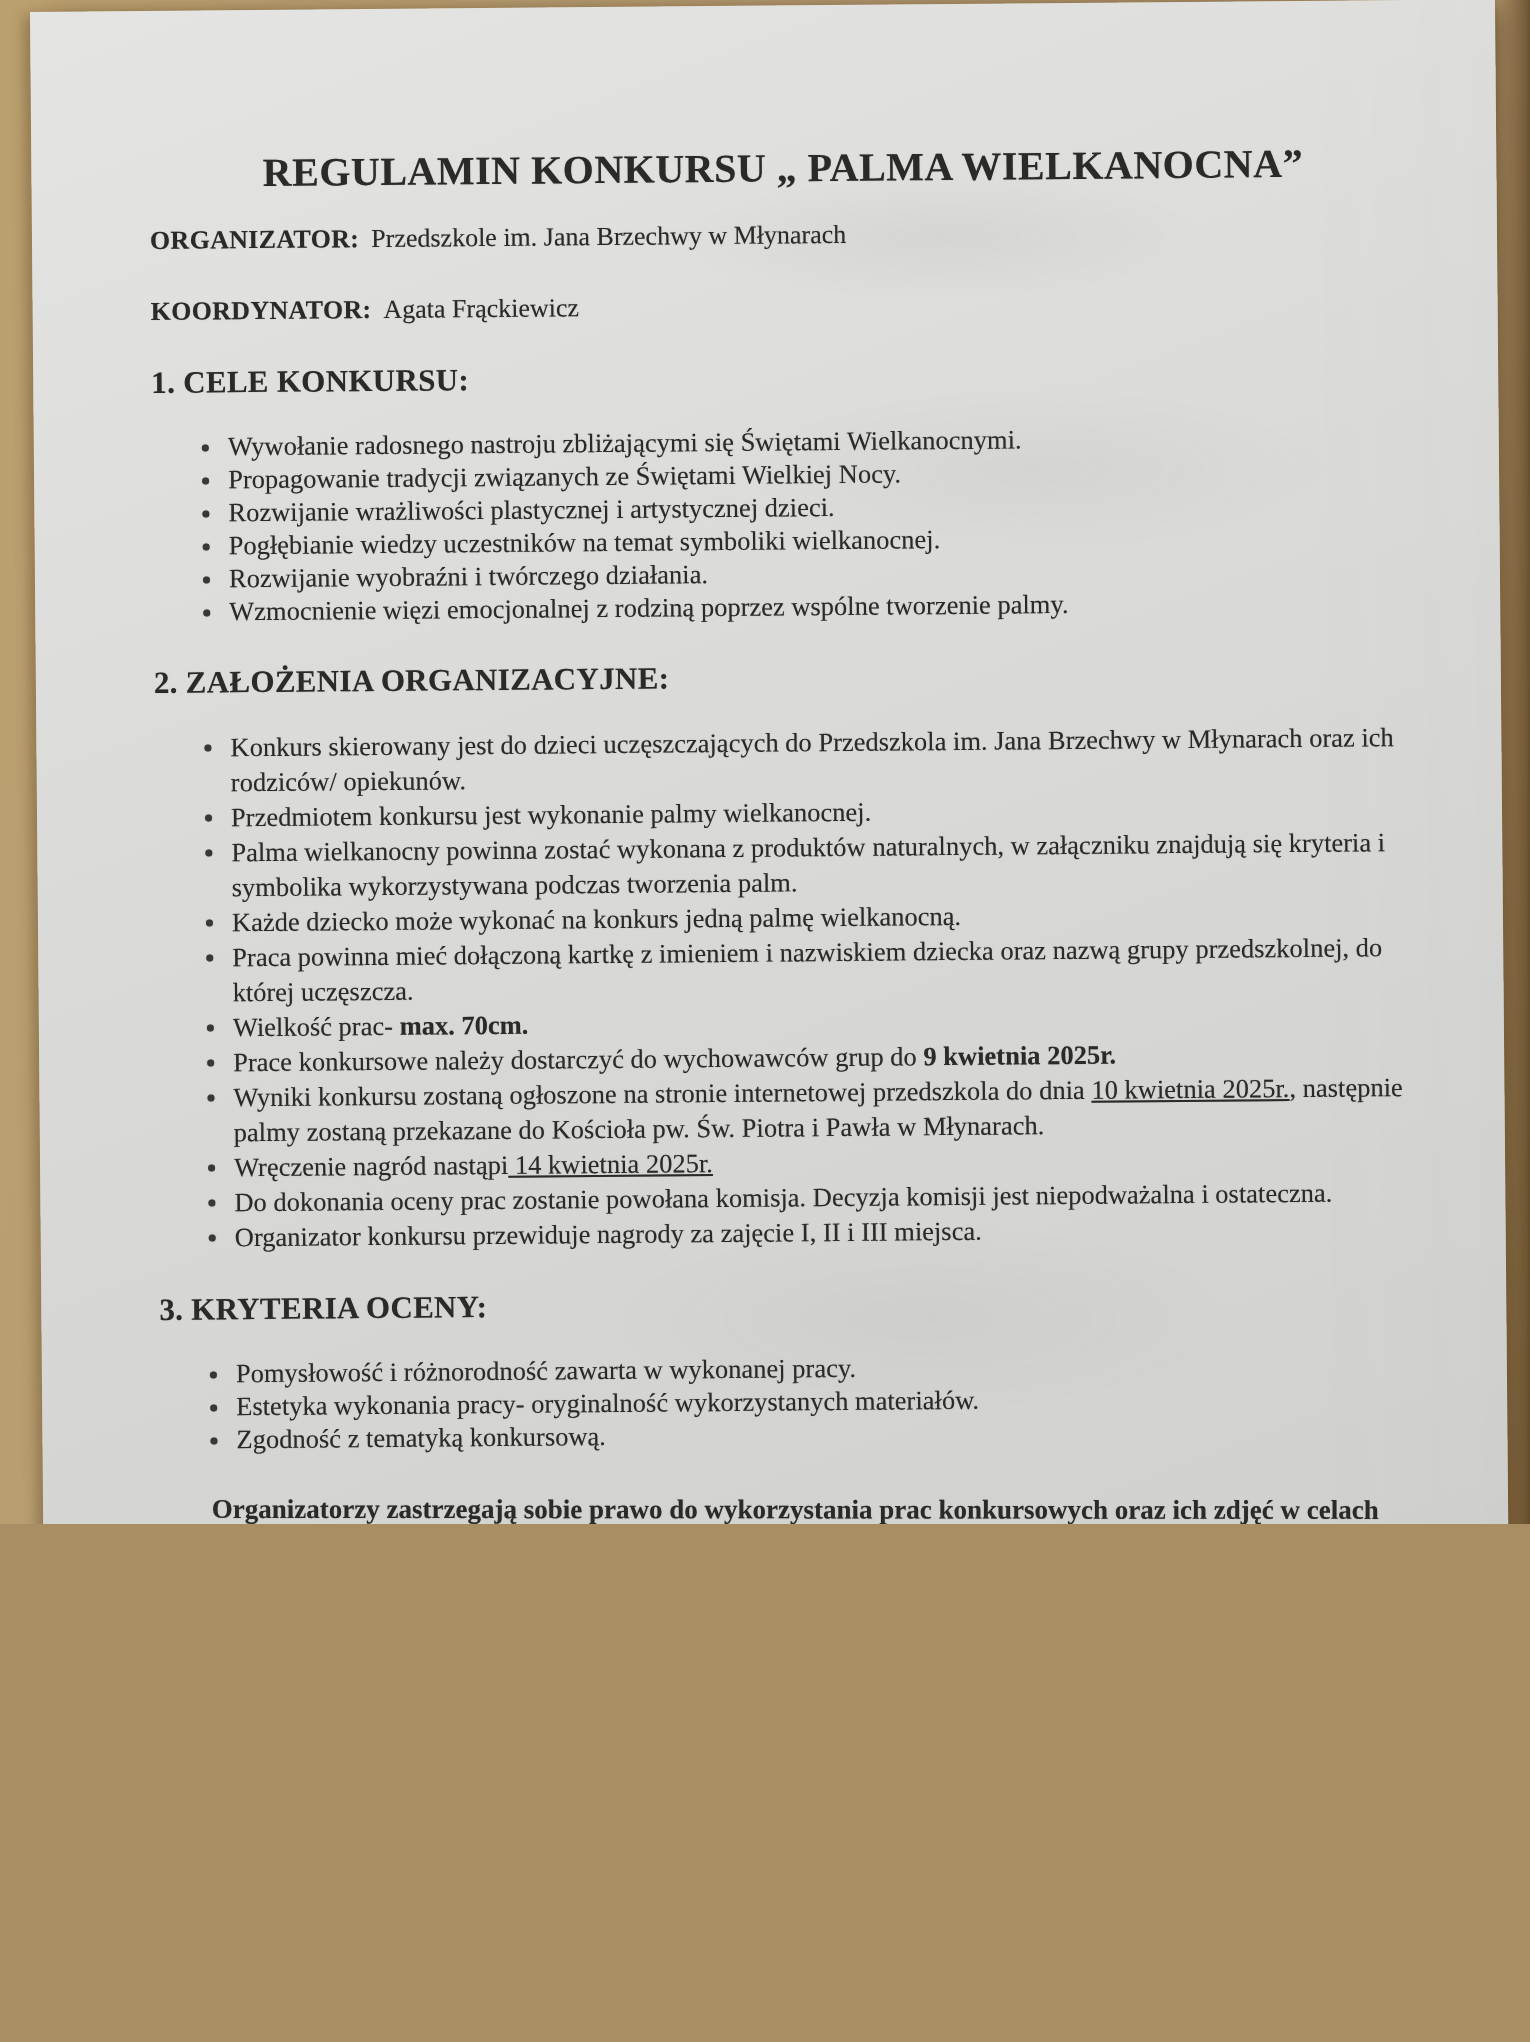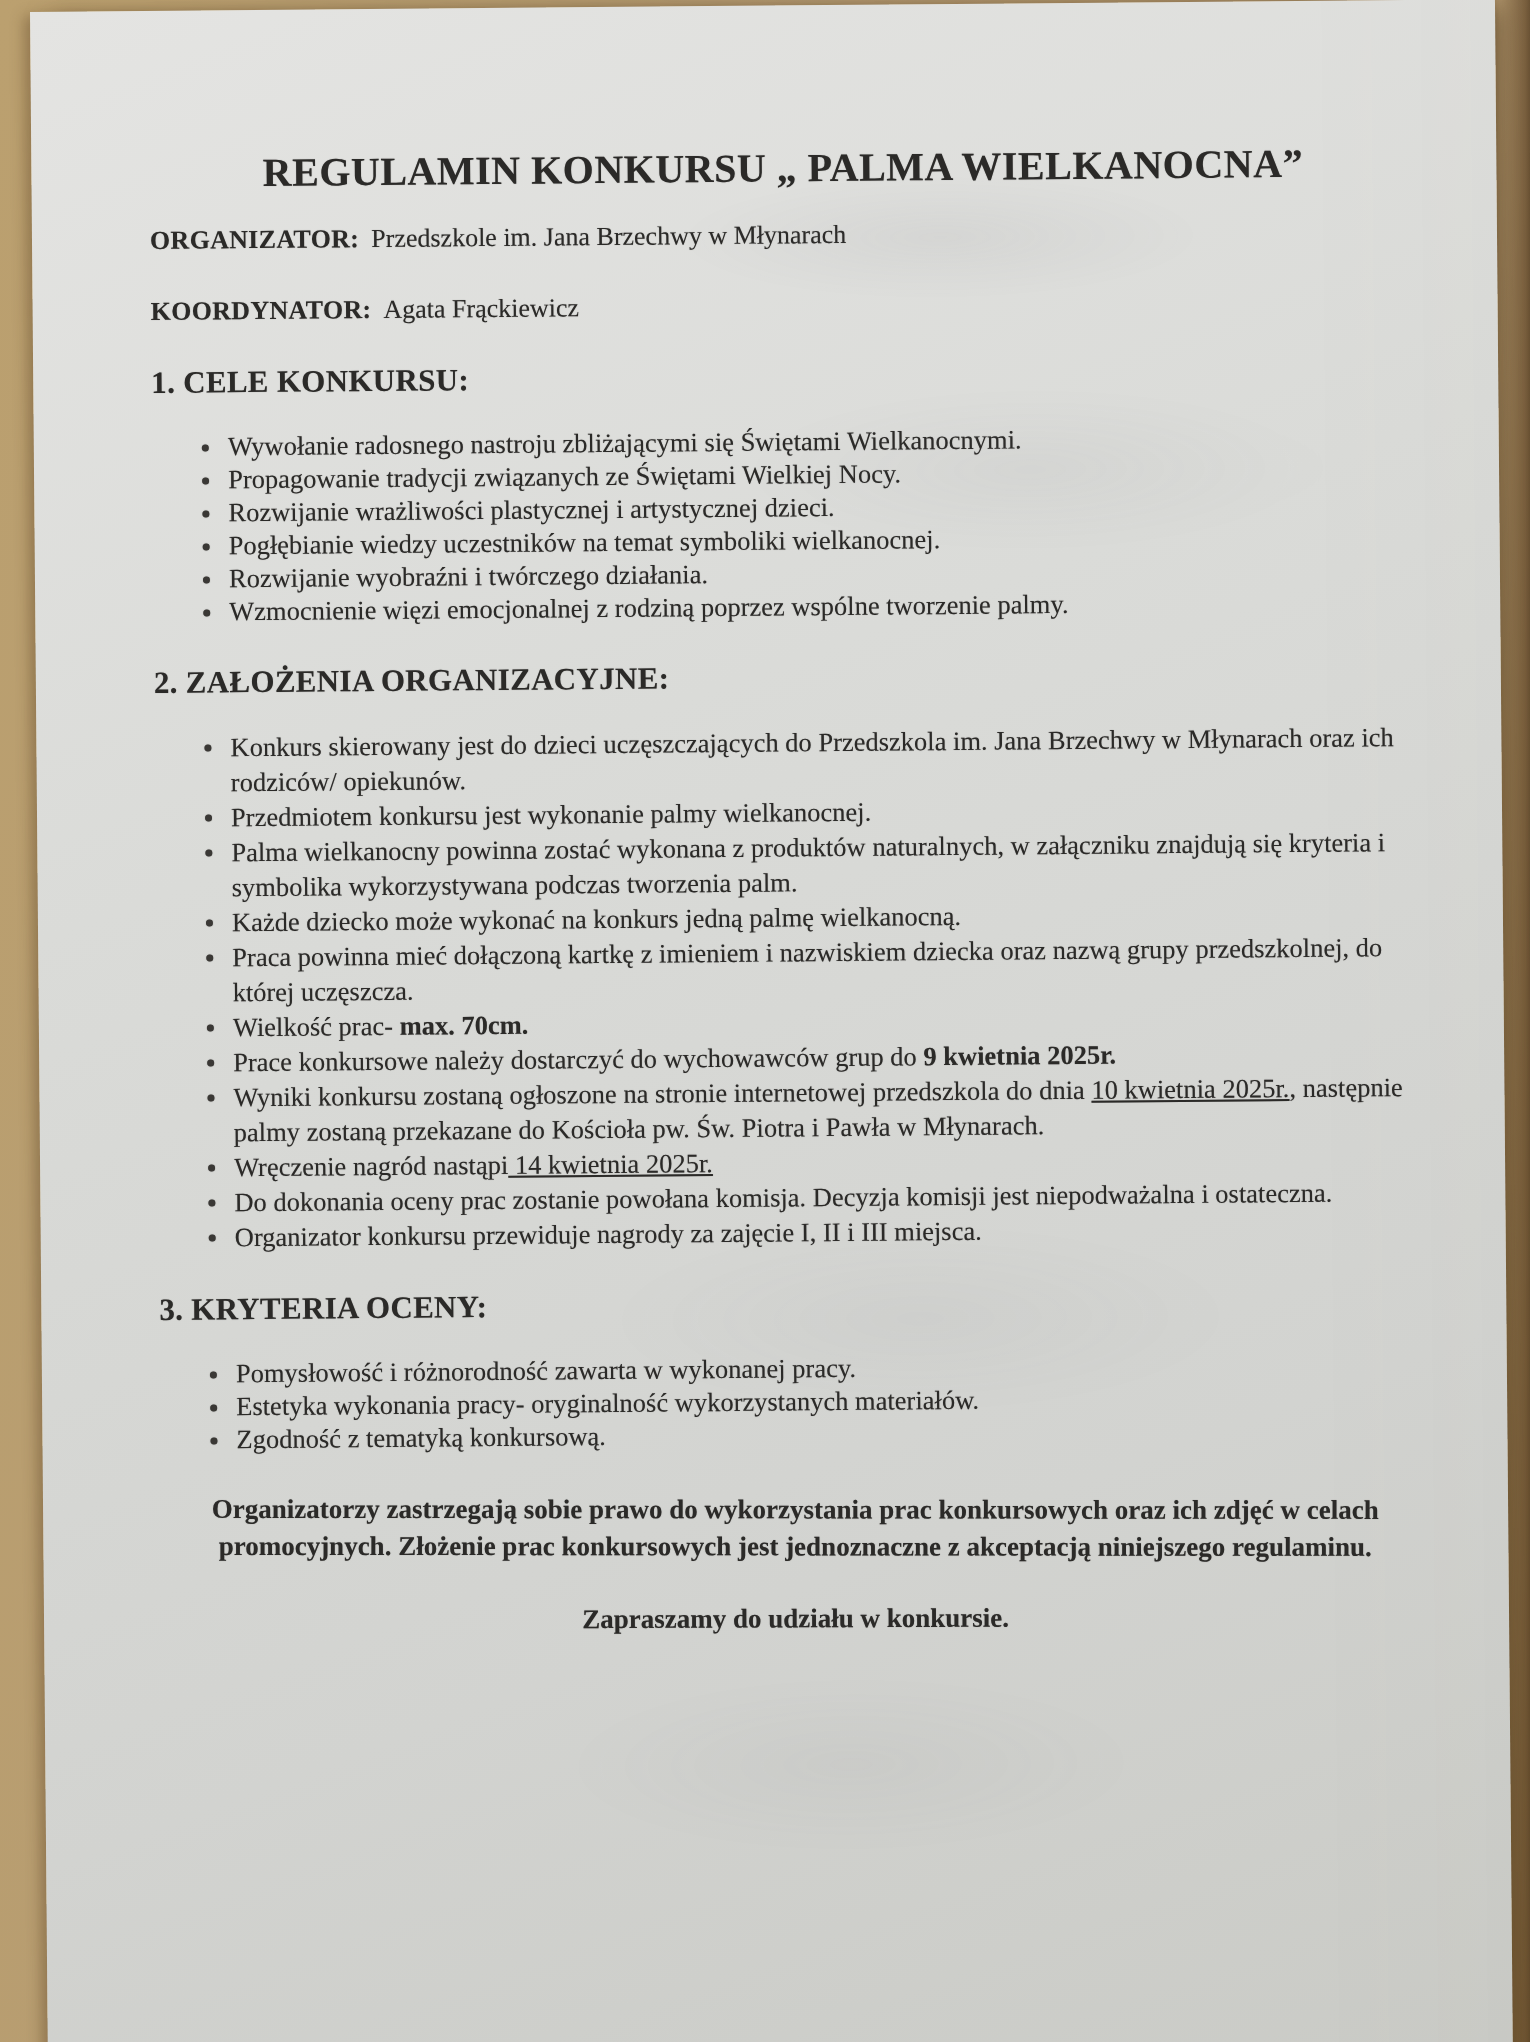--- a/index.html
+++ b/index.html
@@ -8,21 +8,21 @@
     --paper-bottom:#c9cac5;
     --ink:#2b2a28;
   }
   html,body{margin:0;padding:0;}
   body{
     width:1530px;height:2042px;overflow:hidden;
     background:#a98d63;
     font-family:"Liberation Serif","DejaVu Serif",serif;
   }
   .scene{
-    position:relative;width:1530px;height:2042px;overflow:hidden;
+    position:relative;width:1530px;height:1524px;overflow:hidden;
     background:linear-gradient(100deg,#bba06f 0%,var(--bg) 45%,#ac9169 80%,#a08355 100%);
   }
   .scene::after{ 
     content:'';position:absolute;right:0;top:0;width:30px;height:100%;z-index:0;
     background:linear-gradient(90deg,rgba(90,60,30,0) 0%,rgba(80,55,28,.55) 85%,rgba(70,48,24,.65) 100%);
   }
   .paper{
     position:absolute;left:30px;top:12px;width:1465px;height:2120px;z-index:1;
     transform:rotate(-0.5deg);transform-origin:0 0;
     background:linear-gradient(160deg,var(--paper-top) 0%,#dadbd8 35%,#d2d3d0 70%,var(--paper-bottom) 100%);

